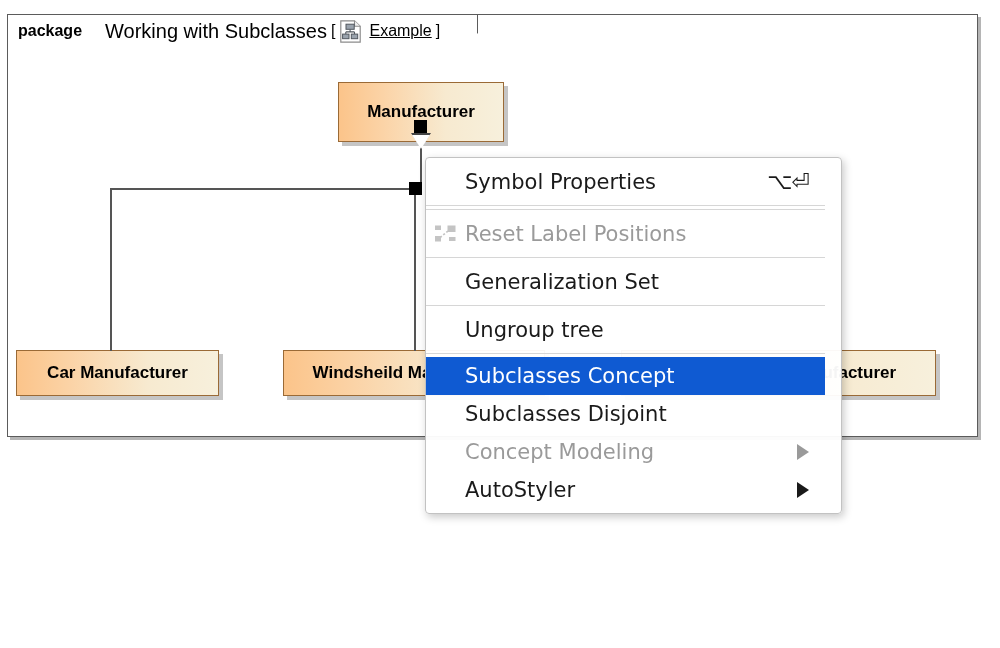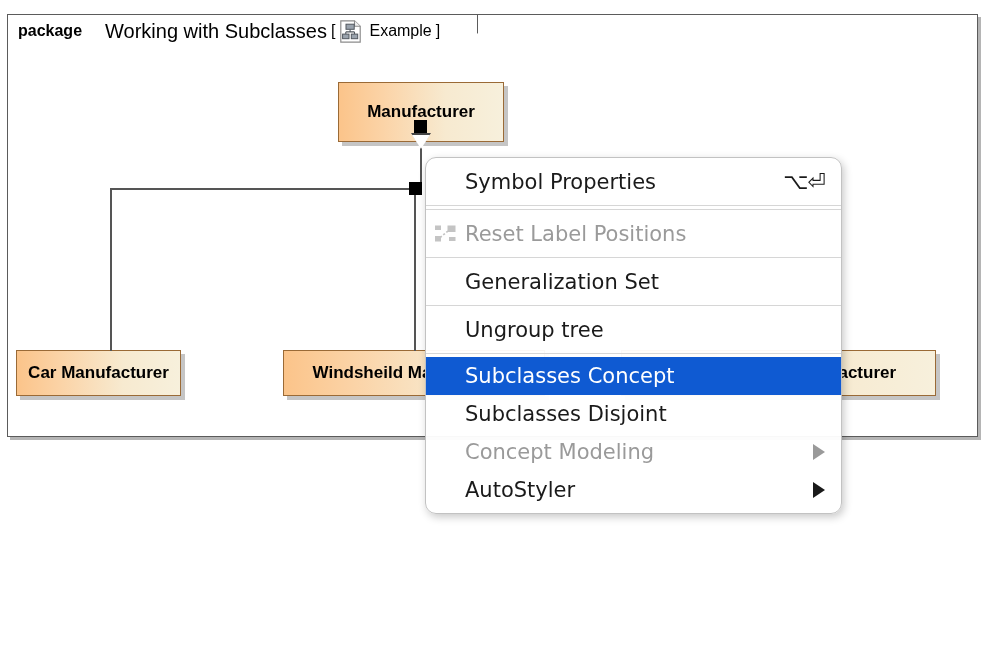--- a/index.html
+++ b/index.html
@@ -75,20 +75,21 @@
   }
   .pkg-bracket {
     font-size: 16px;
     color: #000;
     margin: 0 3px 0 4px;
   }
   .pkg-diagram-name {
     font-size: 16px;
     color: #000;
     margin-left: 6px;
+    text-decoration: underline;
   }
 
   
   .doc-tree-icon {
     display: inline-block;
     width: 21px;
     height: 23px;
     margin: 0 2px;
     position: relative;
     vertical-align: middle;
@@ -140,23 +141,23 @@
 
   
   #context-menu {
     position: absolute;
     left: 425px;
     top: 157px;
     width: 417px;
     box-sizing: border-box;
     background: rgba(255,255,255,0.955);
     border: 1px solid #c2c2c2;
-    border-radius: 11px;
+    border-radius: 4px;
     box-shadow: 2px 3px 9px rgba(0,0,0,0.22);
-    padding: 3px 0 4px 0;
+    padding: 3px 16px 4px 0;
     font-family: "DejaVu Sans", "Liberation Sans", sans-serif;
     z-index: 20;
   }
   .menu-item {
     position: relative;
     display: flex;
     align-items: center;
     height: 41px;
     padding: 0 16px 0 39px;
     font-size: 21px;
@@ -204,21 +205,21 @@
 <body>
 
 <div id="canvas">
 
   <div class="pkg-frame"></div>
 
   <div id="classes-layer">
       <div class="uml-class" style="left: 338px; top: 82px; width: 166px; height: 60px;">
         <span class="cls-label">Manufacturer</span>
       </div>
-      <div class="uml-class" style="left: 16px; top: 350px; width: 165px; height: 46px;">
+      <div class="uml-class" style="left: 16px; top: 350px; width: 203px; height: 46px;">
         <span class="cls-label">Car Manufacturer</span>
       </div>
       <div class="uml-class" style="left: 283px; top: 350px; width: 262px; height: 46px;">
         <span class="cls-label">Windsheild Manufacturer</span>
       </div>
       <div class="uml-class" style="left: 621px; top: 350px; width: 315px; height: 46px;">
         <span class="cls-label">Steering Wheel Manufacturer</span>
       </div>
     </div>
 

